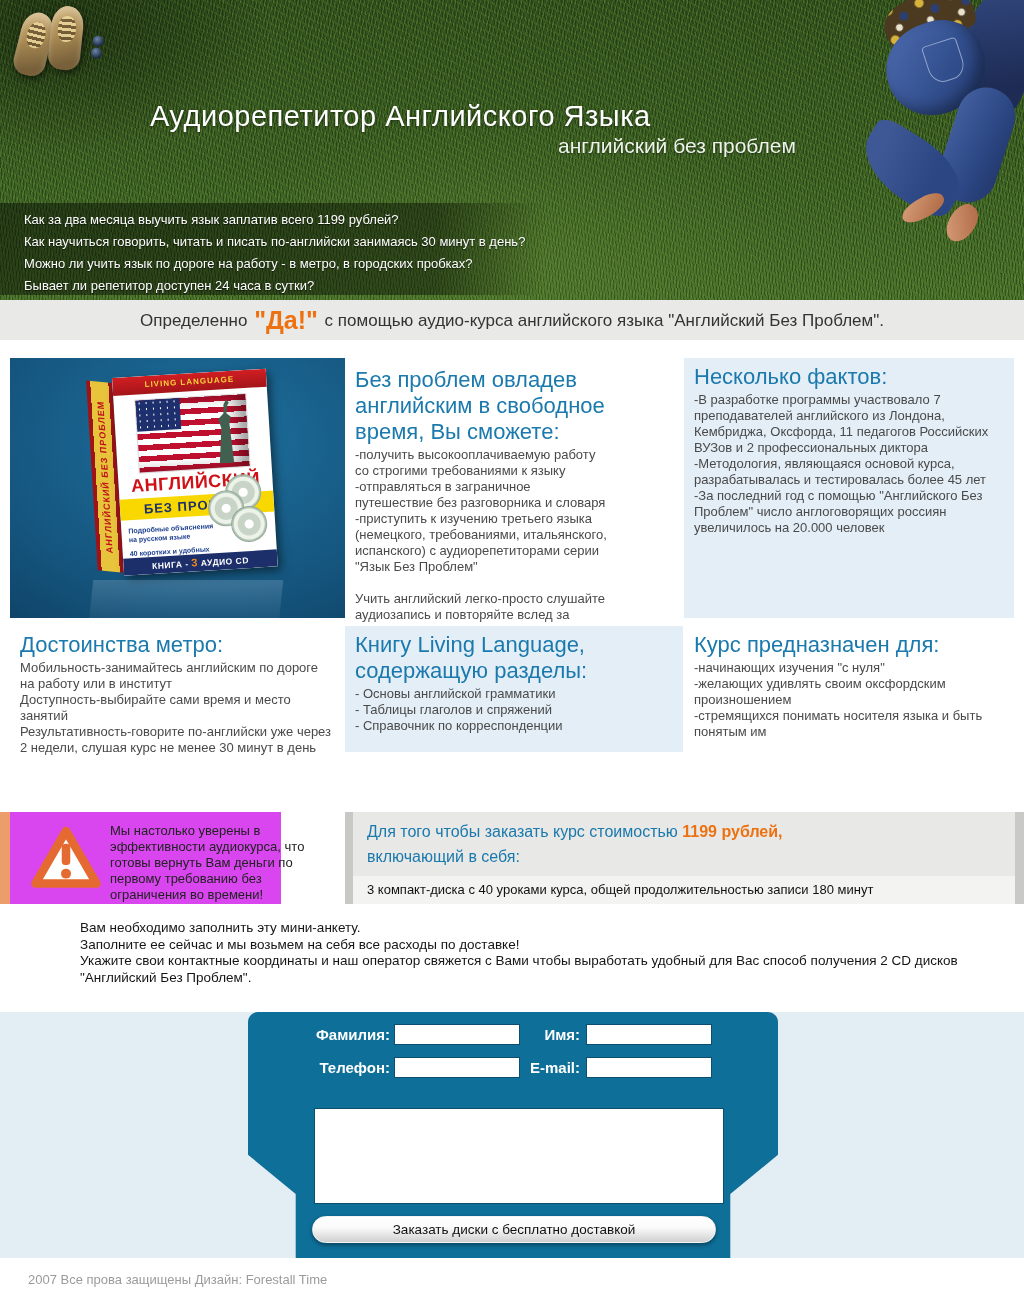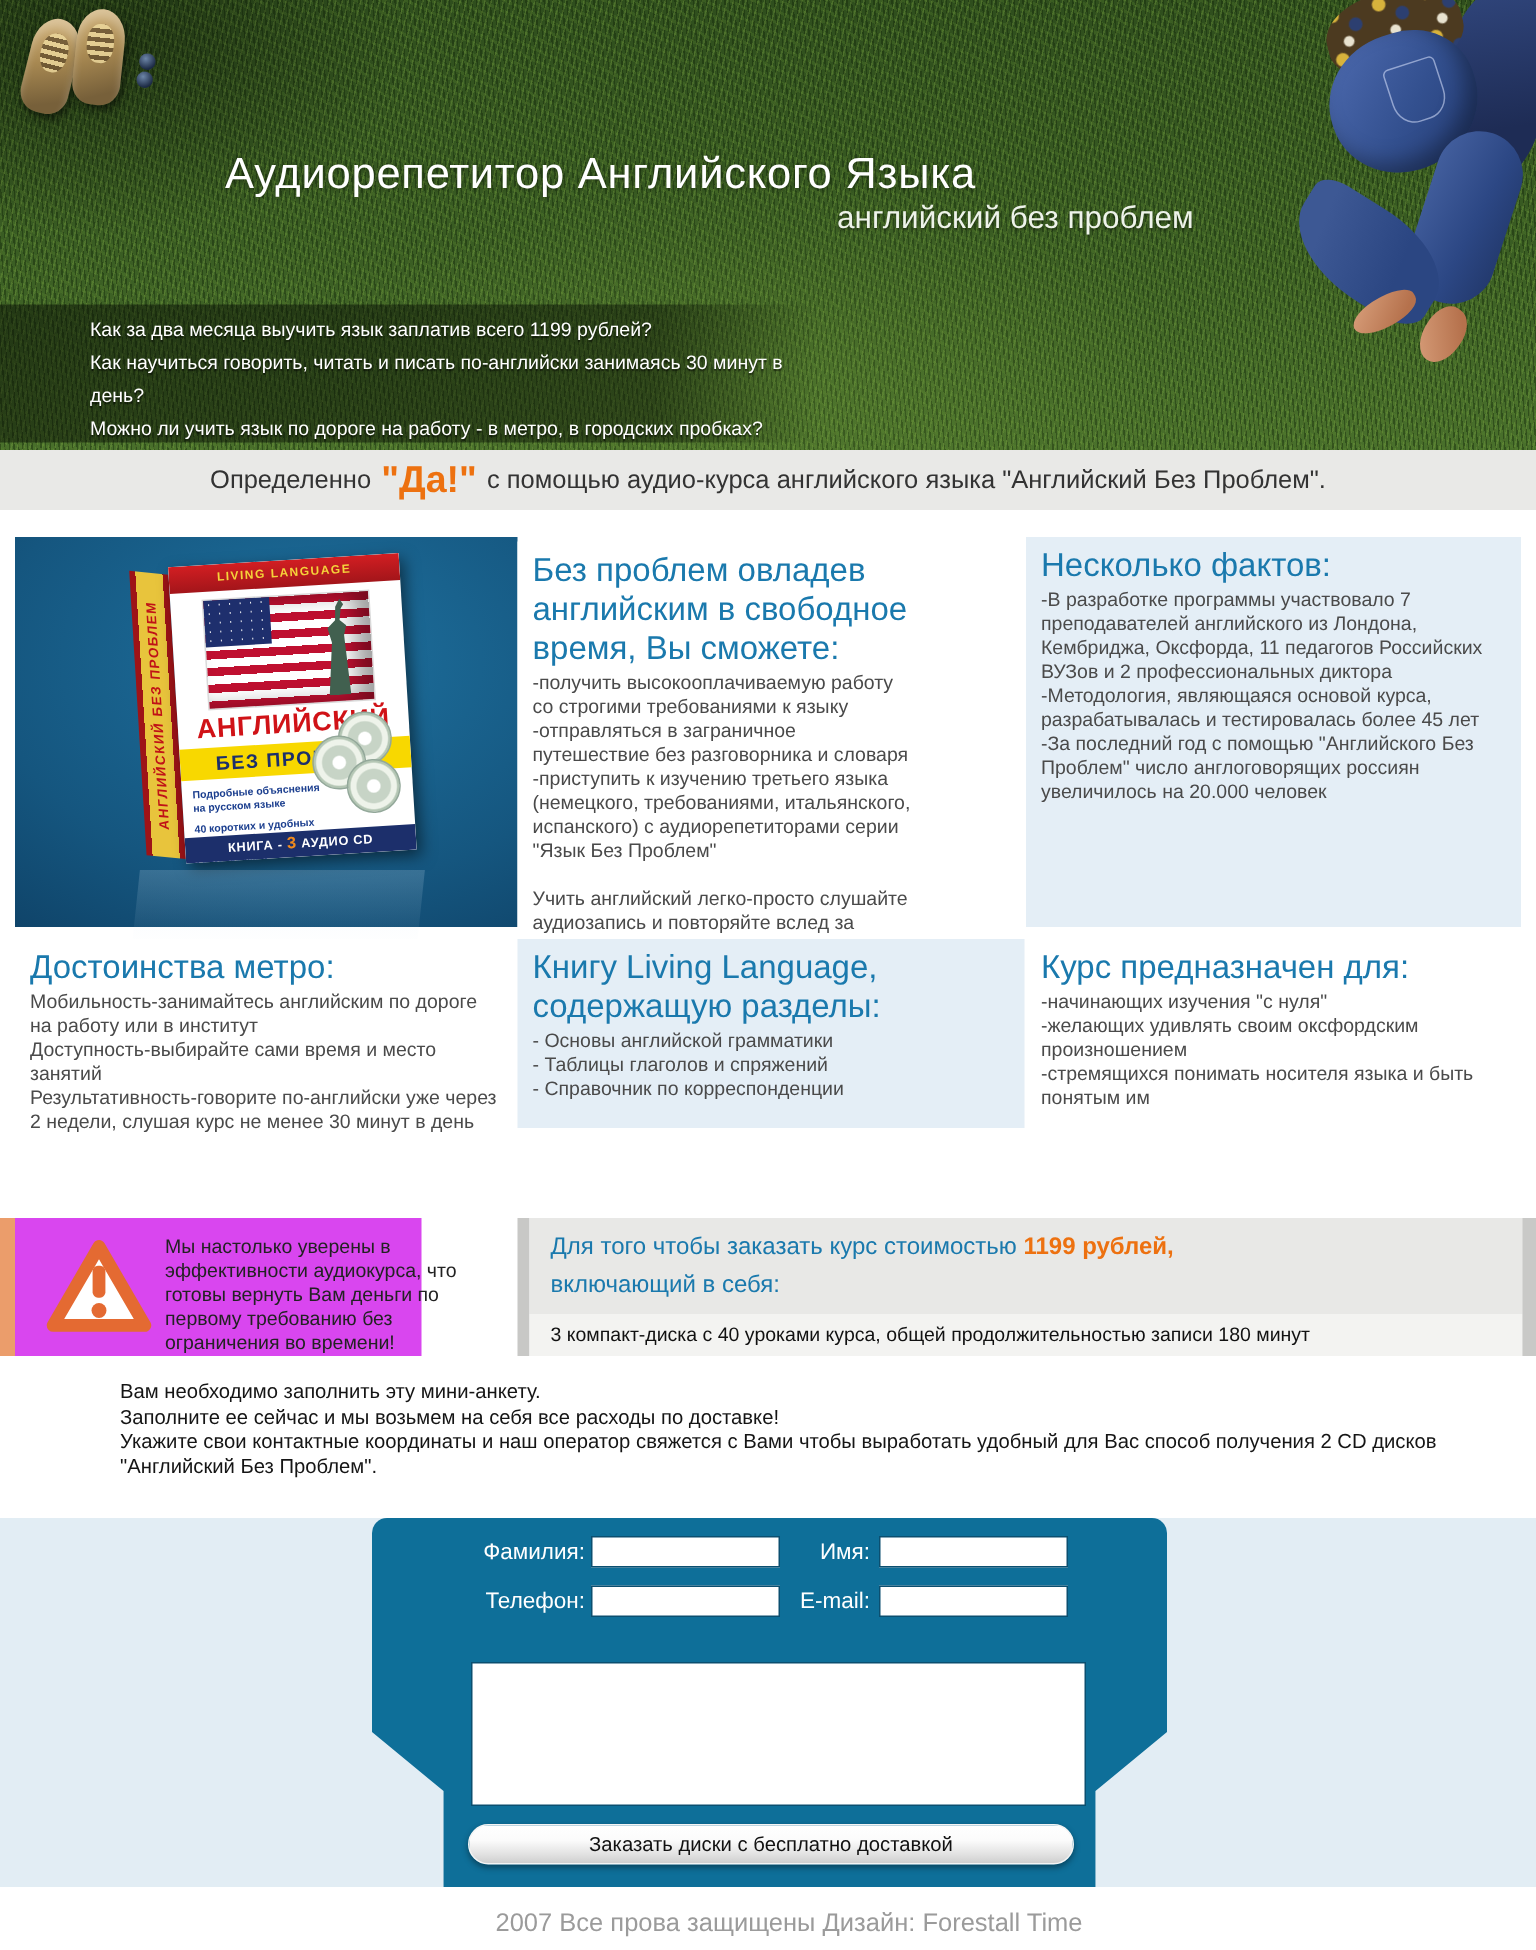--- a/index.html
+++ b/index.html
@@ -19,21 +19,21 @@
       repeating-linear-gradient(25deg, rgba(95,140,48,.22) 0 2px, transparent 2px 7px),
       linear-gradient(180deg, #2f4e1d 0%, #3a5d23 55%, #49702b 100%);
   }
   .page-title{ position:absolute; left:150px; top:100px; font-size:29px; font-weight:400;
     color:#fff; letter-spacing:.5px; text-shadow:0 1px 3px rgba(0,0,0,.45); }
   .page-subtitle{ position:absolute; left:558px; top:134px; font-size:21px; color:#eef3ea;
     text-shadow:0 1px 2px rgba(0,0,0,.45); }
   .questions-overlay{ position:absolute; left:0; top:203px; width:545px; height:92px;
     background:linear-gradient(90deg, rgba(5,10,2,.48) 0%, rgba(5,10,2,.44) 80%, rgba(5,10,2,0) 100%);
     padding:6px 0 0 24px; }
-  .question-line{ font-size:13px; color:#fff; line-height:22px; text-shadow:0 1px 1px rgba(0,0,0,.6);margin-left:36px; }
+  .question-line{ font-size:13px; color:#fff; line-height:22px; text-shadow:0 1px 1px rgba(0,0,0,.6); }
 
   
   .shoes{ position:absolute; left:8px; top:4px; width:110px; height:90px; }
   .shoe{ position:absolute; width:32px; height:64px; border-radius:50% 50% 42% 42%/32% 32% 22% 22%;
     background:linear-gradient(160deg,#cfb078 8%, #a88952 45%, #77603a 85%);
     box-shadow:2px 3px 6px rgba(0,0,0,.5), inset 0 6px 6px rgba(255,255,255,.25); }
   .shoe::after{ content:""; position:absolute; left:7px; top:10px; width:18px; height:26px;
     border-radius:45%; background:repeating-linear-gradient(180deg, rgba(240,220,160,.8) 0 3px, rgba(90,70,40,.7) 3px 6px); }
   .shoe.left{ left:10px; top:8px; transform:rotate(14deg); }
   .shoe.right{ left:42px; top:2px; transform:rotate(6deg); }
@@ -134,34 +134,34 @@
   .order-details{ position:absolute; left:14px; top:6px; font-size:13px; color:#111; }
 
   
   #instructions{ position:absolute; left:80px; top:920px; width:890px; font-size:13.5px; color:#151515; line-height:16.5px; }
 
   
   #formband{ position:absolute; left:0; top:1012px; width:1024px; height:246px; background:#e2edf4; }
   #formshape{ position:absolute; left:248px; top:0; width:530px; height:246px; background:#0e6f99;
     border-radius:10px 10px 0 0;
     clip-path:polygon(0 0,100% 0,100% 58%,91% 74%,91% 100%,9% 100%,9% 74%,0 58%); }
-  .flabel{ position:absolute; color:#fff; font-size:15px; line-height:22px; }
+  .flabel{ position:absolute; color:#fff; font-size:15px; line-height:22px;font-weight:bold; }
   .lab-right{ text-align:right; }
   .finput{ position:absolute; width:126px; height:21px; border:1px solid #0b4f70; background:#fff;
     font-size:13px; padding:0 4px; }
   .ftextarea{ position:absolute; left:66px; top:96px; width:410px; height:96px; border:1px solid #0b4f70;
     background:#fff; resize:none; font-size:13px; padding:4px; }
   .fsubmit{ position:absolute; left:64px; top:204px; width:404px; height:27px; border:1px solid #f4f4f4;
     border-radius:14px; background:linear-gradient(180deg,#ffffff 0%,#fbfbfb 40%,#e3e3e3 75%,#cfcfcf 100%);
     box-shadow:0 2px 4px rgba(0,0,0,.4); font-size:13.5px; color:#111; cursor:pointer;
     font-family:"Liberation Sans","DejaVu Sans",sans-serif; }
 
   
   #footer{ position:absolute; left:0; top:1258px; width:1024px; height:42px; background:#fff; }
-  .copyright{ padding-top:14px; text-align:center; font-size:17px; color:#9b9b9b;padding-left:28px; }
+  .copyright{ padding-top:14px; text-align:left; font-size:13px; color:#9b9b9b;padding-left:28px; }
 </style>
 </head>
 <body>
 
 <div id="page">
 
   <div class="header">
     <div class="shoes">
       <div class="shoe left"></div>
       <div class="shoe right"></div>

